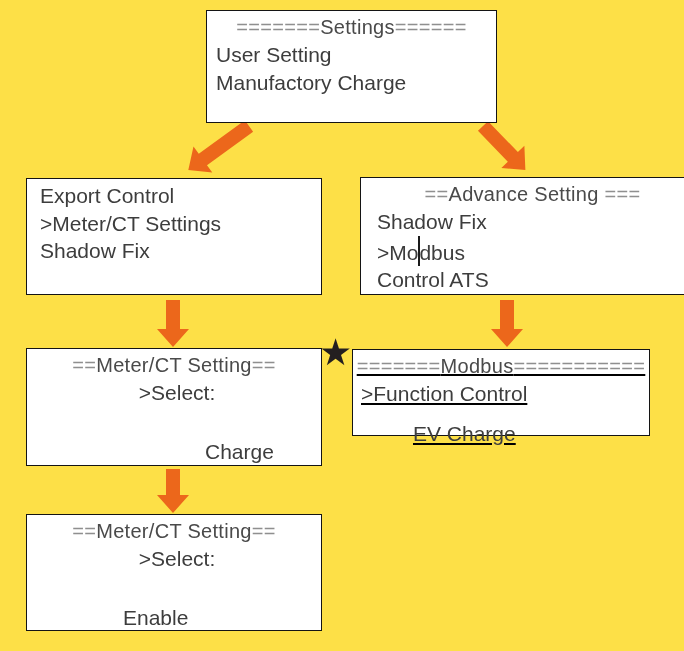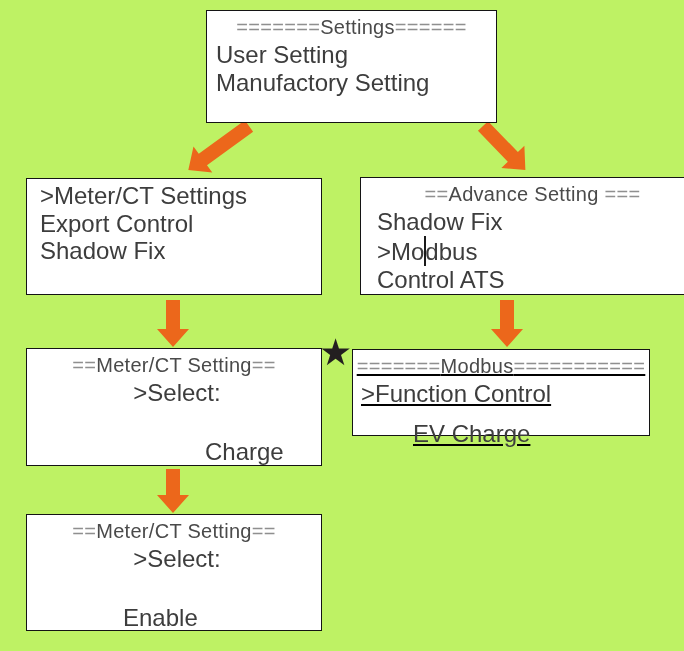--- a/index.html
+++ b/index.html
@@ -1,30 +1,30 @@
 <!DOCTYPE html>
 <html><head>
 <meta charset="utf-8">
 <style>
   html,body { margin:0; padding:0; background:#ffffff; }
   .canvas {
-    position:relative; width:684px; height:651px; background:#bef264;
+    position:relative; width:684px; height:651px; background:#fde047;
     font-family:"Liberation Sans", sans-serif; overflow:hidden;
   }
   .screen {
     position:absolute; box-sizing:border-box; background:#ffffff;
     border:1.5px solid #141414; padding-top:3px;
   }
   .screen-title {
     text-align:center; white-space:pre; font-size:20px; line-height:27px;
     color:#4a4a4a; letter-spacing:0.3px;
   }
   .screen-title .eq { color:#8f8f8f; }
   .screen-line {
-    font-size:24px; line-height:27.5px; color:#3d3d3d; white-space:pre;
+    font-size:21px; line-height:27.5px; color:#3d3d3d; white-space:pre;
   }
   .pl1 { padding-left:9px; }   
   .pl2 { padding-left:13px; }  
   .pl3 { padding-left:16px; }  
   .pl4 { padding-left:6px;text-align:center; }   
   .pl5 { padding-left:8px; }   
   .screen-value { margin-top:31px; }
   .v-meter  { padding-left:178px; }
   .v-ev     { padding-left:60px;margin-top:12px; }
   .v-enable { padding-left:96px; }
@@ -49,26 +49,26 @@
       <polygon points="-7,0 7,0 7,43 16,43 0,61 -16,43 -7,43" transform="translate(483,126) rotate(-44)"></polygon>
       <polygon points="-7,0 7,0 7,29 16,29 0,47 -16,29 -7,29" transform="translate(173,300)"></polygon>
       <polygon points="-7,0 7,0 7,29 16,29 0,47 -16,29 -7,29" transform="translate(507,300)"></polygon>
       <polygon points="-7,0 7,0 7,26 16,26 0,44 -16,26 -7,26" transform="translate(173,469)"></polygon>
     </g>
   </svg>
 
   <div class="screen" style="left:206px; top:10px; width:291px; height:113px;">
     <div class="screen-title"><span class="eq">=======</span><span>Settings</span><span class="eq">======</span></div>
     <div class="screen-line pl1">User Setting</div>
-    <div class="screen-line pl1">Manufactory Setting</div>
+    <div class="screen-line pl1">Manufactory Charge</div>
   </div>
 
   <div class="screen" style="left:26px; top:178px; width:296px; height:117px;">
+    <div class="screen-line pl2">Export Control</div>
     <div class="screen-line pl2">&gt;Meter/CT Settings</div>
-    <div class="screen-line pl2">Export Control</div>
     <div class="screen-line pl2">Shadow Fix</div>
   </div>
 
   <div class="screen" style="left:360px; top:177px; width:345px; height:118px;">
     <div class="screen-title"><span class="eq">==</span><span>Advance Setting </span><span class="eq">===</span></div>
     <div class="screen-line pl3">Shadow Fix</div>
     <div class="screen-line pl3"><span>&gt;Mo</span><span class="cursor"></span><span>dbus</span></div>
     <div class="screen-line pl3">Control ATS</div>
   </div>
 

